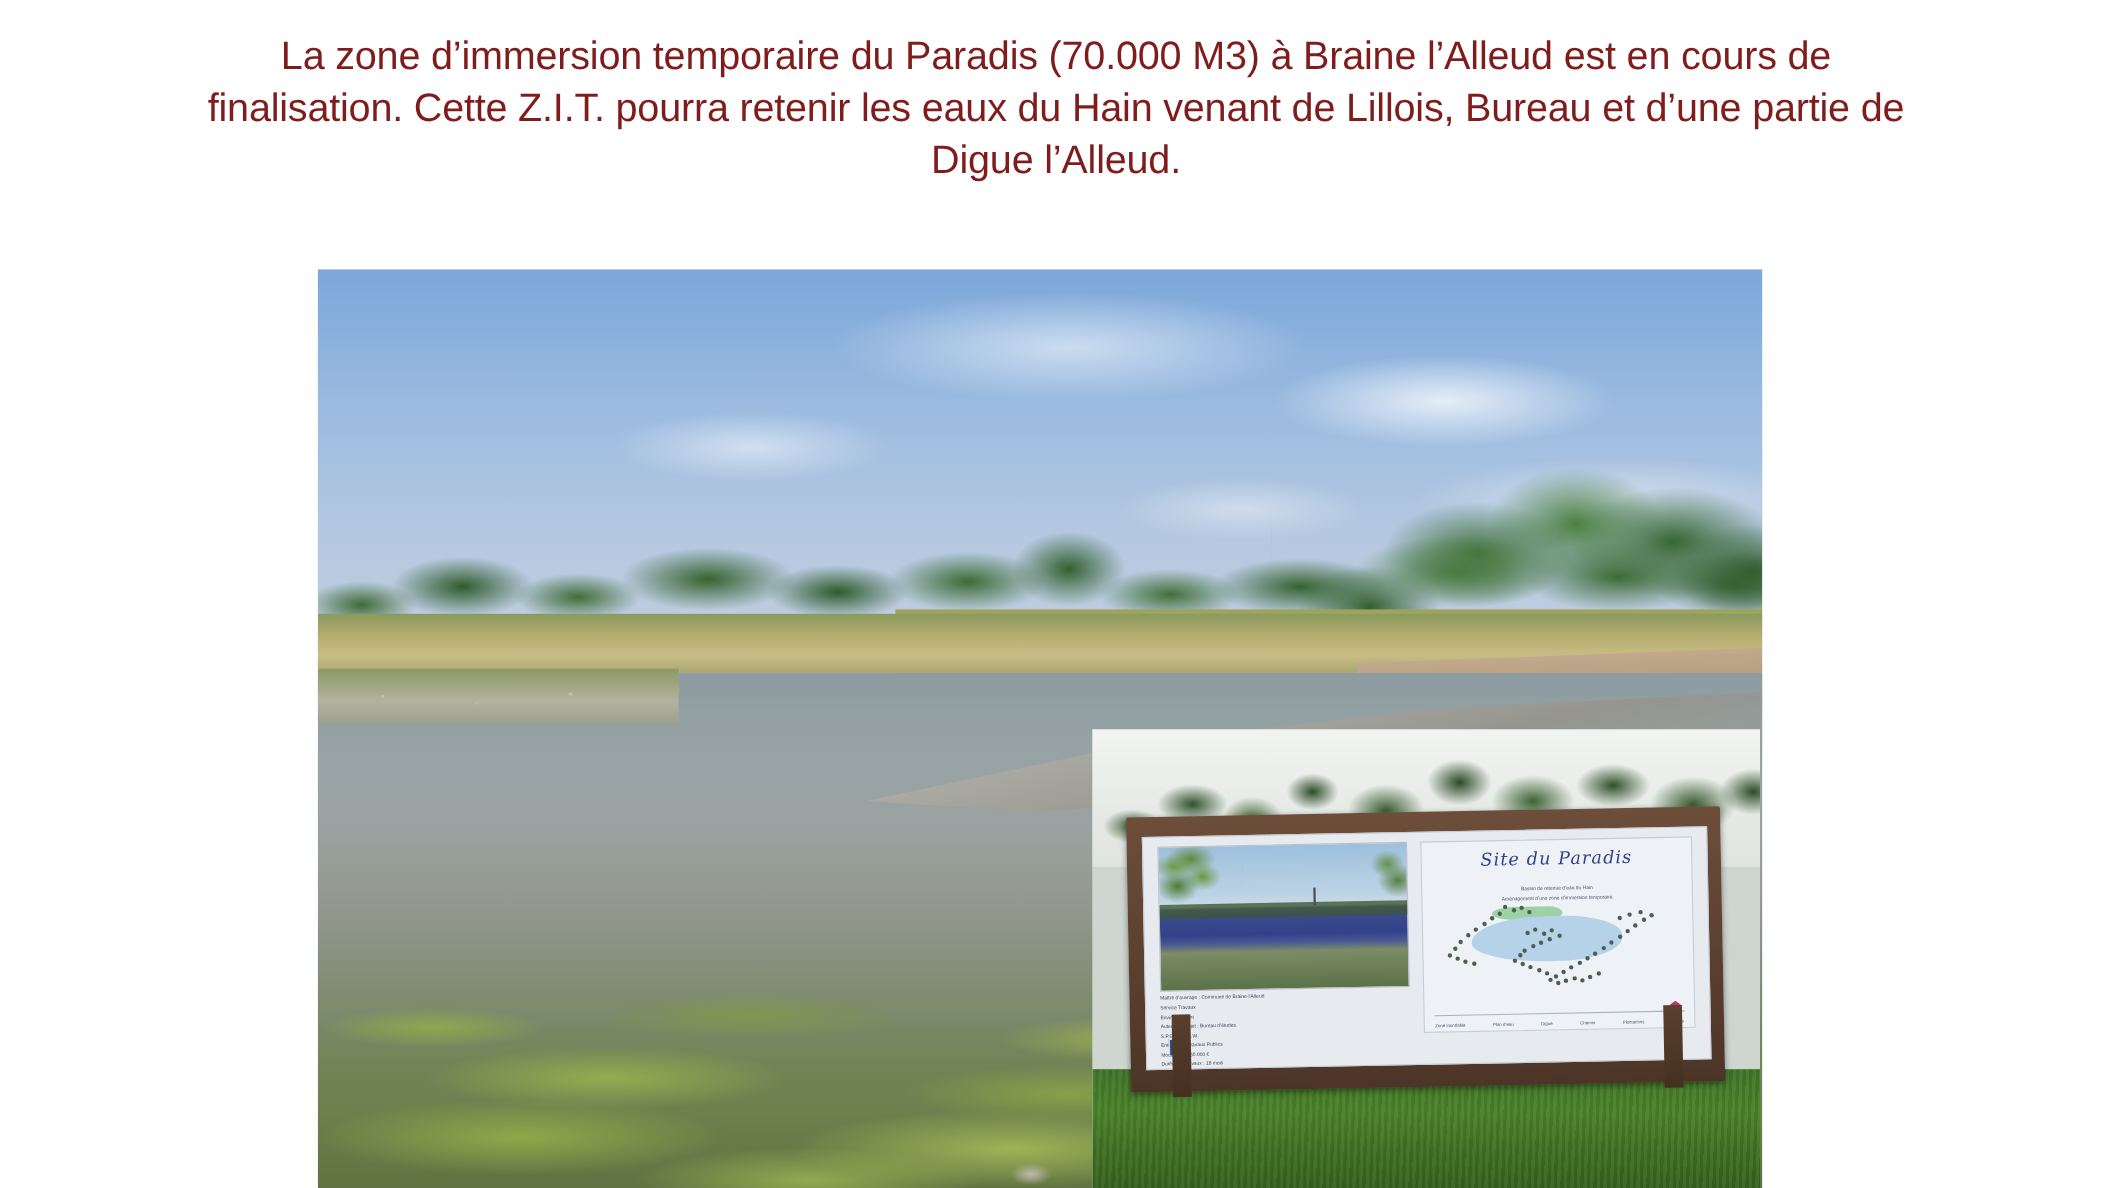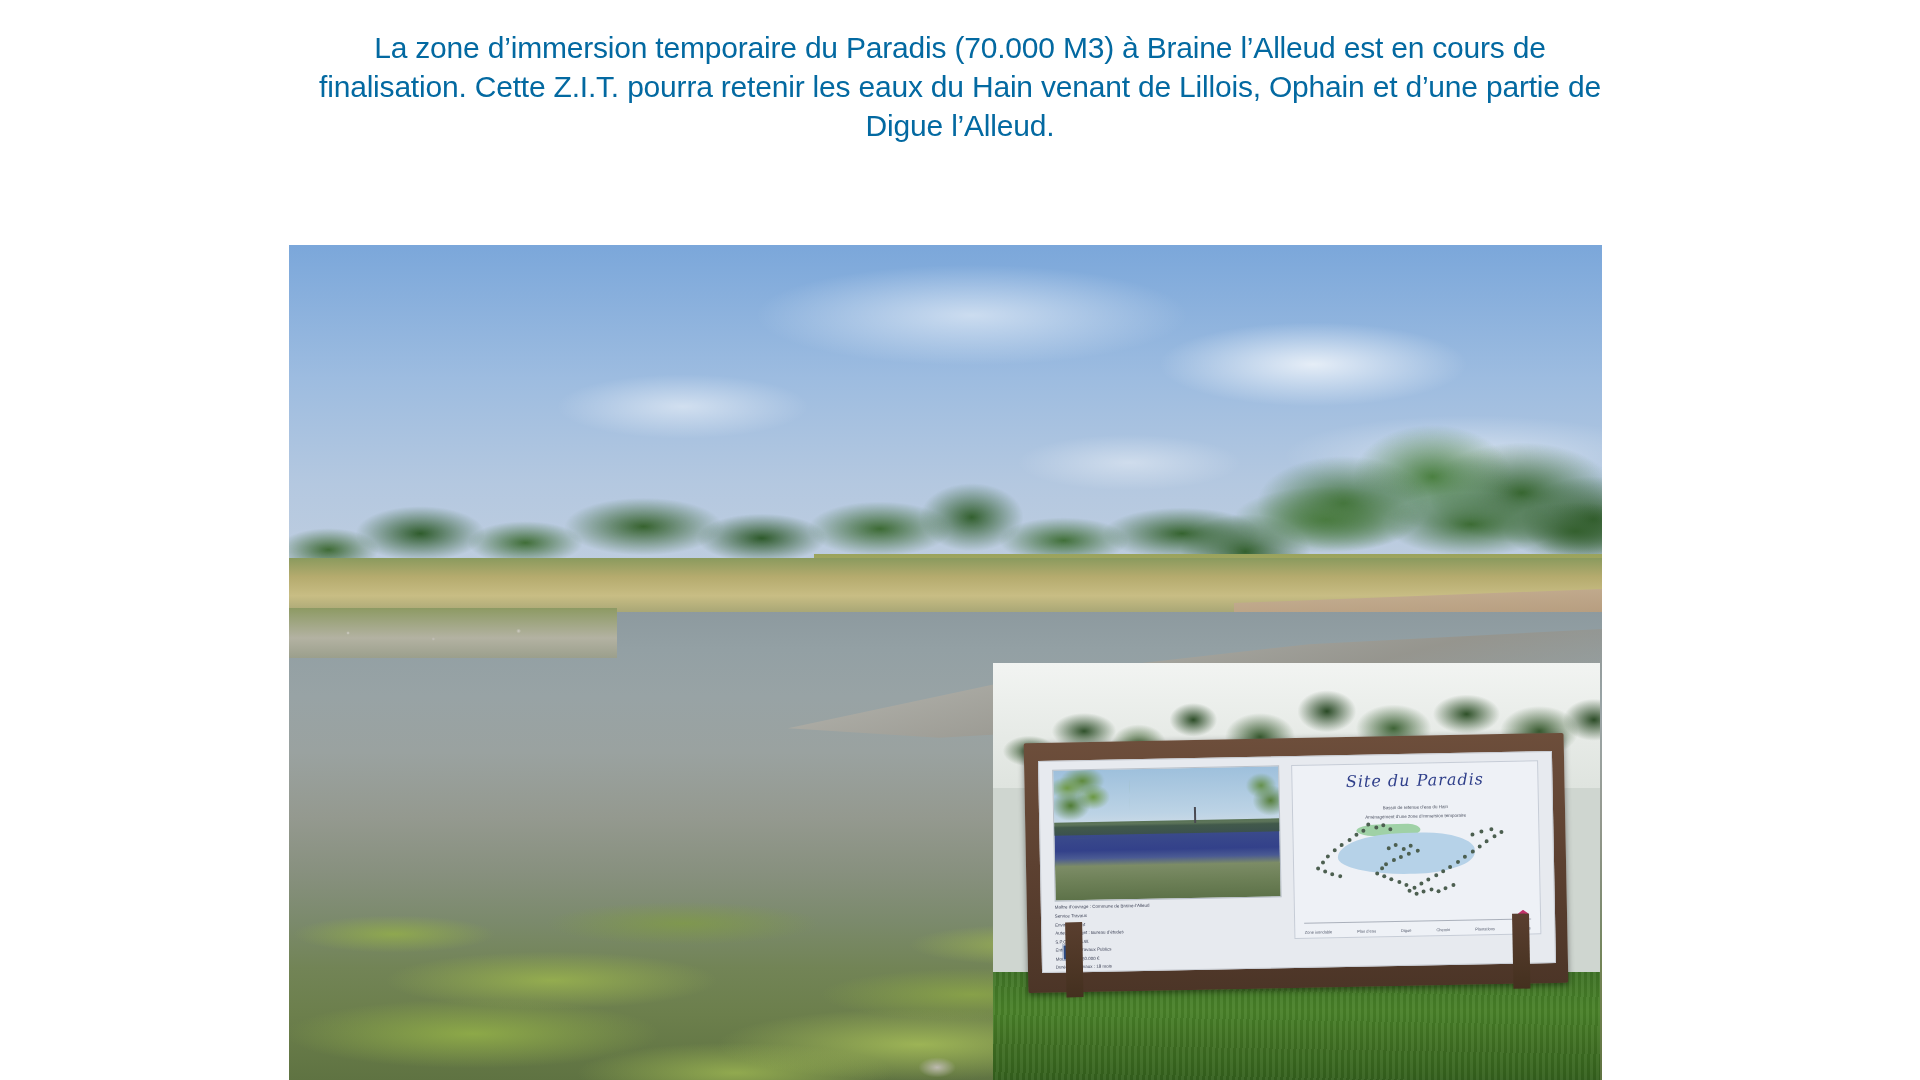--- a/index.html
+++ b/index.html
@@ -21,23 +21,23 @@
     background: #ffffff;
   }
 
   
   .caption {
     position: absolute;
     left: 30px;
     top: 28px;
     width: 1860px;
     text-align: center;
-    font-size: 30px;
+    font-size: 36px;
     line-height: 1.30;
-    color: #0369a1;
+    color: #7f1d1d;
     font-family: "Liberation Sans", sans-serif;
     letter-spacing: -0.2px;
   }
   .caption .line { display: block; white-space: nowrap; }
   .caption .line3 { }
 
   
   .photo-frame {
     position: absolute;
     left: 289px;
@@ -440,21 +440,21 @@
     border: 1px solid #dfe3ea;
   }
 </style>
 </head>
 <body>
 
 <div class="slide">
 
   <div class="caption">
     <span class="line line1">La zone d’immersion temporaire du Paradis (70.000 M3) à Braine l’Alleud est en cours de</span>
-    <span class="line line2">finalisation. Cette Z.I.T. pourra retenir les eaux du Hain venant de Lillois, Ophain et d’une partie de</span>
+    <span class="line line2">finalisation. Cette Z.I.T. pourra retenir les eaux du Hain venant de Lillois, Bureau et d’une partie de</span>
     <span class="line line3">Digue l’Alleud.</span>
   </div>
 
   <div class="photo-frame">
     <div class="sky"></div>
     <div class="woods-right"></div>
     <div class="treeline"></div>
     <div class="far-bank-right"></div>
     <div class="far-bank"></div>
     <div class="dirt-path"></div>

